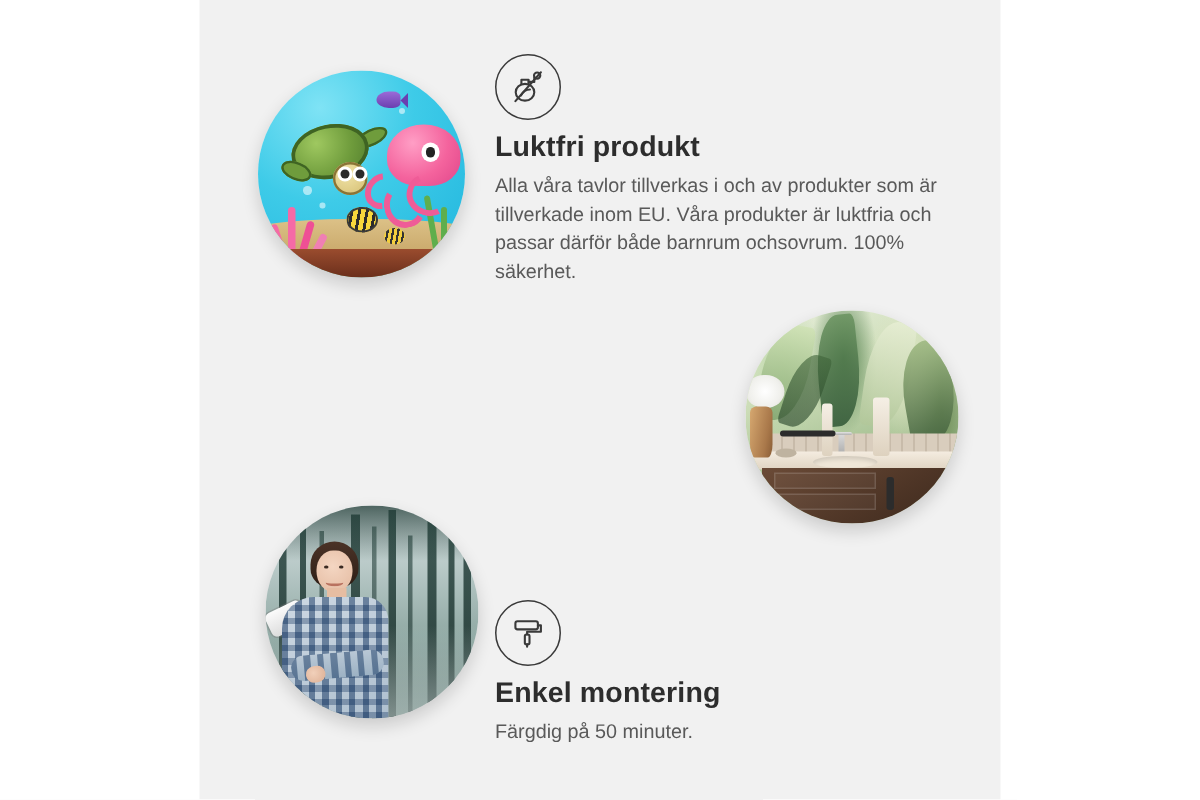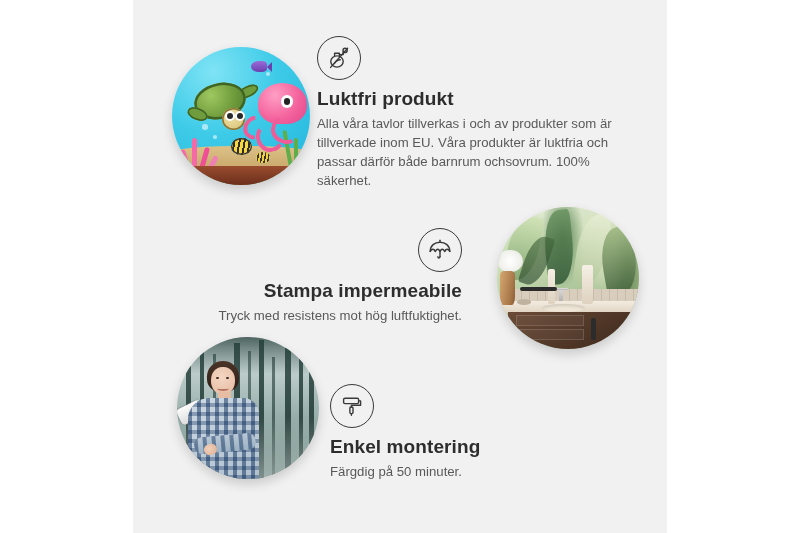--- a/index.html
+++ b/index.html
@@ -53,28 +53,28 @@
   }
 
   .f-desc {
     font-size: 13.2px;
     color: #595959;
     line-height: 1.45;
     margin-top: 3px;
   }
 
   
-  #feature-odourless { left: 317px; top: 36px; width: 300px; }
+  #feature-odourless { left: 330px; top: 36px; width: 300px; }
 
   
   #feature-waterproof { left: 190px; top: 228px; width: 272px; text-align: right; }
   #feature-waterproof .icon-wrap { margin-left: auto; }
 
   
-  #feature-easy-mount { left: 330px; top: 384px; width: 280px; }
+  #feature-easy-mount { left: 330px; top: 400px; width: 280px; }
 
   
   .photo {
     position: absolute;
     border-radius: 50%;
     overflow: hidden;
     box-shadow: 0 5px 11px rgba(0,0,0,0.16);
   }
   .photo .inner { position: absolute; inset: 0; }
 
@@ -484,36 +484,20 @@
         <path d="M13.4 9.6 L17.2 9.6 L17.2 6.6"></path>
         <circle cx="19.1" cy="5.4" r="2.1"></circle>
         <path d="M8.3 18.6 c1.6 -2.8 3.8 -3.9 6.0 -3.9"></path>
         <line x1="4.6" y1="22.4" x2="21.6" y2="3.2"></line>
       </svg>
     </div>
     <div class="f-title">Luktfri produkt</div>
     <div class="f-desc">Alla våra tavlor tillverkas i och av produkter som är tillverkade inom EU. Våra produkter är luktfria och passar därför både barnrum ochsovrum. 100% säkerhet.</div>
   </div>
 
-  <div class="feature" id="feature-waterproof">
-    <div class="icon-wrap">
-      <svg width="26" height="26" viewBox="0 0 26 26" fill="none" stroke="#3a3a3a" stroke-width="1.4" stroke-linecap="round" stroke-linejoin="round">
-        <path d="M3.2 14.4 C3.2 8.6 7.6 5.2 13 5.2 C18.4 5.2 22.8 8.6 22.8 14.4"></path>
-        <path d="M3.2 14.4 C5.0 11.6 6.8 11.6 8.3 14.4"></path>
-        <path d="M8.3 14.4 C9.9 11.6 11.6 11.6 13 14.4"></path>
-        <path d="M13 14.4 C14.4 11.6 16.1 11.6 17.7 14.4"></path>
-        <path d="M17.7 14.4 C19.2 11.6 21.0 11.6 22.8 14.4"></path>
-        <line x1="13" y1="14.4" x2="13" y2="19.6"></line>
-        <path d="M13 19.6 C13 21.4 10.9 21.5 10.9 19.8"></path>
-        <line x1="13" y1="5.2" x2="13" y2="3.3"></line>
-      </svg>
-    </div>
-    <div class="f-title">Stampa impermeabile</div>
-    <div class="f-desc">Tryck med resistens mot hög luftfuktighet.</div>
-  </div>
 
   <div class="feature" id="feature-easy-mount">
     <div class="icon-wrap">
       <svg width="26" height="26" viewBox="0 0 26 26" fill="none" stroke="#3a3a3a" stroke-width="1.4" stroke-linecap="round" stroke-linejoin="round">
         <rect x="4.6" y="5.2" width="15" height="5.4" rx="1.4"></rect>
         <path d="M19.6 7.9 L21.6 7.9 L21.6 12.2 L12.4 12.2 L12.4 14.0"></path>
         <rect x="10.9" y="14.0" width="3.1" height="6.6" rx="1.1"></rect>
         <line x1="12.4" y1="20.6" x2="12.4" y2="22.2"></line>
       </svg>
     </div>

